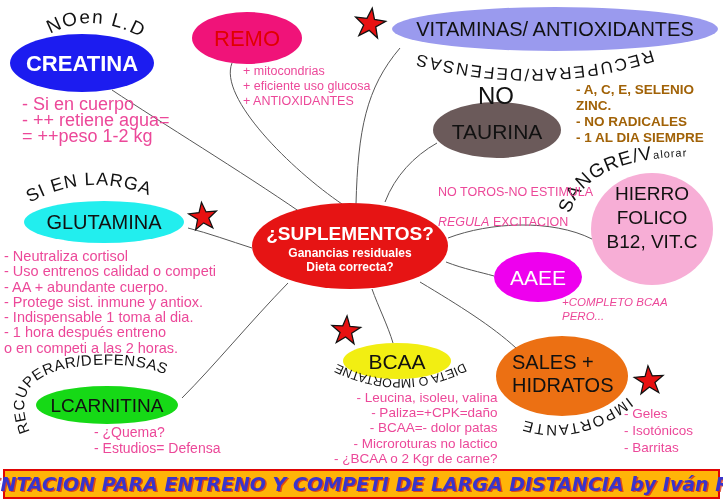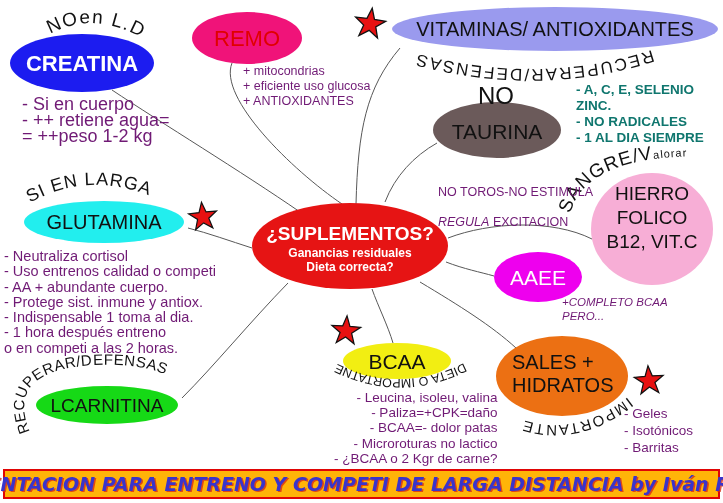--- a/index.html
+++ b/index.html
@@ -1,22 +1,22 @@
 <!DOCTYPE html>
 <html><head>
 <meta charset="utf-8">
 <style>
   html,body{margin:0;padding:0;background:#fff;}
   .stage{position:relative;width:723px;height:503px;background:#ffffff;overflow:hidden;
          font-family:"Liberation Sans",sans-serif;}
   .stage svg{position:absolute;left:0;top:0;}
-  .note{position:absolute;white-space:pre-line;color:#701a75;line-height:1.12;}
+  .note{position:absolute;white-space:pre-line;color:#ec4899;line-height:1.12;}
   .note-creatina{left:22px;top:96px;font-size:18px;line-height:16px;}
   .note-remo{left:243px;top:64px;font-size:12.5px;line-height:15px;}
-  .note-vit{left:576px;top:82px;font-size:13.5px;line-height:16px;font-weight:bold;color:#0f766e;}
+  .note-vit{left:576px;top:82px;font-size:13.5px;line-height:16px;font-weight:bold;color:#a16207;}
   .note-taurina{left:438px;top:170px;font-size:12.5px;line-height:15px;}
   .note-aaee{left:562px;top:296px;font-size:11.5px;line-height:13.5px;font-style:italic;}
   .note-glutamina{left:4px;top:249px;font-size:14.5px;line-height:15.3px;}
   .note-lcarnitina{left:94px;top:424px;font-size:14px;line-height:16px;}
   .note-bcaa{left:334px;top:390px;font-size:13.5px;line-height:15.2px;text-align:right;}
   .note-sales{left:624px;top:405px;font-size:13.5px;line-height:17px;}
   .banner{position:absolute;left:3px;right:3px;top:469px;height:26px;
           background:#ffb408;border:2px solid #e00505;
           display:flex;align-items:center;justify-content:center;}
   .banner span{font-family:"DejaVu Sans",sans-serif;font-style:italic;font-weight:bold;
@@ -130,20 +130,22 @@
   </div>
   <div class="note note-aaee">+COMPLETO BCAA
 PERO...</div>
   <div class="note note-glutamina">- Neutraliza cortisol
 - Uso entrenos calidad o competi
 - AA + abundante cuerpo.
 - Protege sist. inmune y antiox.
 - Indispensable 1 toma al dia.
 - 1 hora después entreno
 o en competi a las 2 horas.</div>
+  <div class="note note-lcarnitina">- ¿Quema?
+- Estudios= Defensa</div>
   <div class="note note-bcaa">- Leucina, isoleu, valina
 - Paliza=+CPK=daño
 - BCAA=- dolor patas
 - Microroturas no lactico
 - ¿BCAA o 2 Kgr de carne?</div>
   <div class="note note-sales">- Geles
 - Isotónicos
 - Barritas</div>
 
   <div class="banner">

